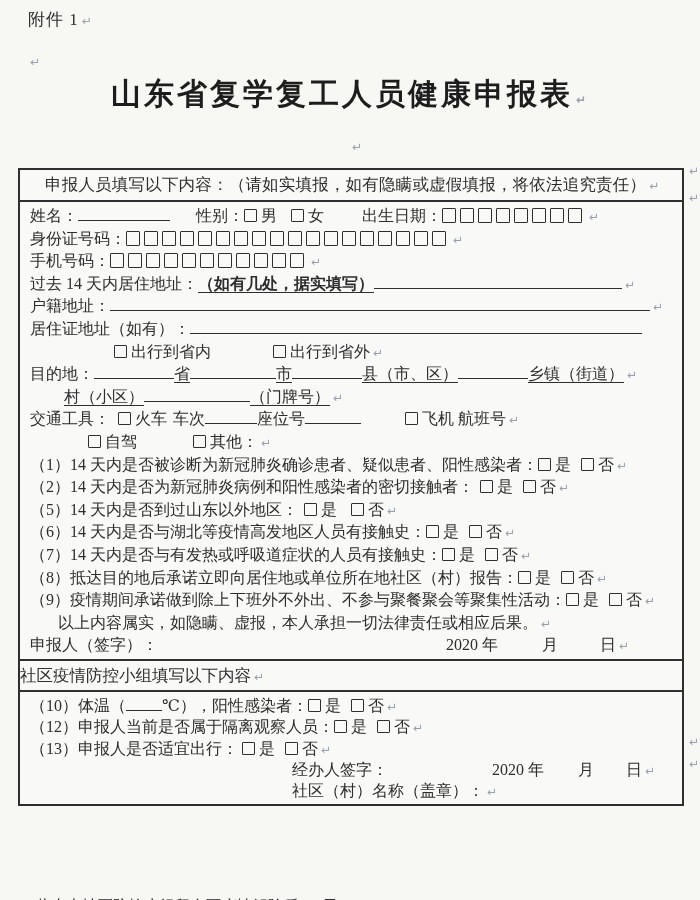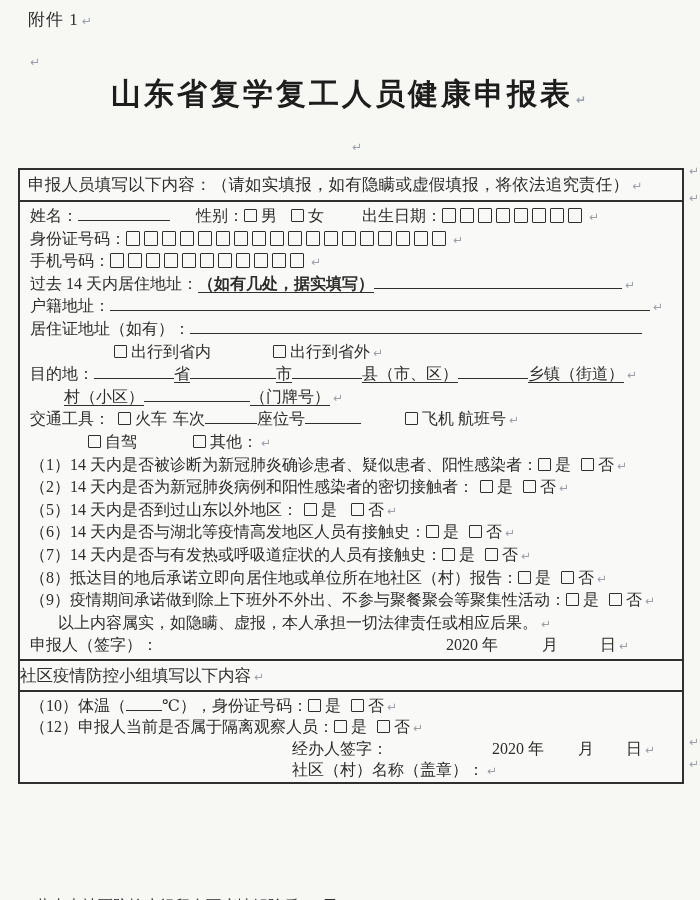--- a/index.html
+++ b/index.html
@@ -6,21 +6,21 @@
   body{
     width:700px;height:900px;position:relative;overflow:hidden;
     background:#f7f7f4;color:#2d2d2d;
     font-family:"Liberation Serif","DejaVu Serif",serif;
   }
   .attachment{position:absolute;left:28px;top:8px;font-size:17px;letter-spacing:1px}
   .title{position:absolute;left:0;right:0;top:74px;margin:0;text-align:center;
     font-size:30px;font-weight:bold;letter-spacing:3px;color:#1d1d1d;white-space:nowrap}
   .formtable{position:absolute;left:18px;top:168px;width:662px;
     border:2px solid #2f2f2f;background:rgba(255,255,255,0.30)}
-  .rowheader{height:30px;line-height:30px;padding:0 8px;border-bottom:2px solid #2f2f2f;
+  .rowheader{height:30px;line-height:30px;padding:0 25px;border-bottom:2px solid #2f2f2f;
     font-size:16.5px;white-space:nowrap;letter-spacing:.2px}
   .secbody{padding:3px 0 2px 10px}
   .line{height:22.6px;line-height:22.6px;white-space:nowrap;font-size:16px}
   .sec2 .line{height:21.4px;line-height:21.4px}
   .divider{height:29px;line-height:29px;border-top:2px solid #2f2f2f;border-bottom:2px solid #2f2f2f;
     padding:0 0;font-size:16.5px;white-space:nowrap}
   .blank{display:inline-block;border-bottom:1.5px solid #2f2f2f;height:15px;vertical-align:baseline}
   .ul{border-bottom:1.5px solid #2f2f2f}
   .bold{font-weight:bold}
   .gap{display:inline-block}
@@ -61,22 +61,23 @@
       <div class="line"><span>（7）14 天内是否与有发热或呼吸道症状的人员有接触史：</span><span><span class="box"></span><span>是</span></span><span class="gap" style="width: 10px;"></span><span><span class="box"></span><span>否</span></span><span class="pmark">↵</span></div>
       <div class="line"><span>（8）抵达目的地后承诺立即向居住地或单位所在地社区（村）报告：</span><span><span class="box"></span><span>是</span></span><span class="gap" style="width: 10px;"></span><span><span class="box"></span><span>否</span></span><span class="pmark">↵</span></div>
       <div class="line"><span>（9）疫情期间承诺做到除上下班外不外出、不参与聚餐聚会等聚集性活动：</span><span><span class="box"></span><span>是</span></span><span class="gap" style="width: 10px;"></span><span><span class="box"></span><span>否</span></span><span class="pmark">↵</span></div>
       <div class="line"><span class="gap" style="width: 28px;"></span><span>以上内容属实，如隐瞒、虚报，本人承担一切法律责任或相应后果。</span><span class="pmark">↵</span></div>
       <div class="line"><span>申报人（签字）：</span><span class="gap" style="width: 288px;"></span><span>2020 年</span><span class="gap" style="width: 44px;"></span><span>月</span><span class="gap" style="width: 42px;"></span><span>日</span><span class="pmark">↵</span></div>
     </div>
 
   <div class="divider"><span>社区疫情防控小组填写以下内容</span><span class="pmark">↵</span></div>
 
   <div class="secbody sec2" id="sec2-lines">
-      <div class="line"><span>（10）体温（</span><span class="blank" style="width: 36px;"></span><span>℃），身份证号码：</span><span><span class="box"></span><span>是</span></span><span class="gap" style="width: 10px;"></span><span><span class="box"></span><span>否</span></span><span class="pmark">↵</span></div>
+      <div class="line"><span>（10）体温（</span><span class="blank" style="width: 36px;"></span><span>℃），阳性感染者：</span><span><span class="box"></span><span>是</span></span><span class="gap" style="width: 10px;"></span><span><span class="box"></span><span>否</span></span><span class="pmark">↵</span></div>
       <div class="line"><span>（12）申报人当前是否属于隔离观察人员：</span><span><span class="box"></span><span>是</span></span><span class="gap" style="width: 10px;"></span><span><span class="box"></span><span>否</span></span><span class="pmark">↵</span></div>
+      <div class="line"><span>（13）申报人是否适宜出行：</span><span class="gap" style="width: 4px;"></span><span><span class="box"></span><span>是</span></span><span class="gap" style="width: 10px;"></span><span><span class="box"></span><span>否</span></span><span class="pmark">↵</span></div>
       <div class="line"><span class="gap" style="width: 262px;"></span><span>经办人签字：</span><span class="gap" style="width: 104px;"></span><span>2020 年</span><span class="gap" style="width: 34px;"></span><span>月</span><span class="gap" style="width: 32px;"></span><span>日</span><span class="pmark">↵</span></div>
       <div class="line"><span class="gap" style="width: 262px;"></span><span>社区（村）名称（盖章）：</span><span class="pmark">↵</span></div>
     </div>
 </div>
 
 <div class="footer"><span>（此表由社区防控小组留存至疫情解除后 30 天）</span><span class="pmark">↵</span></div>
 
 <span class="fmark" style="left: 689px; top: 164px;">↵</span>
 <span class="fmark" style="left: 689px; top: 191px;">↵</span>
 <span class="fmark" style="left: 689px; top: 735px;">↵</span>

